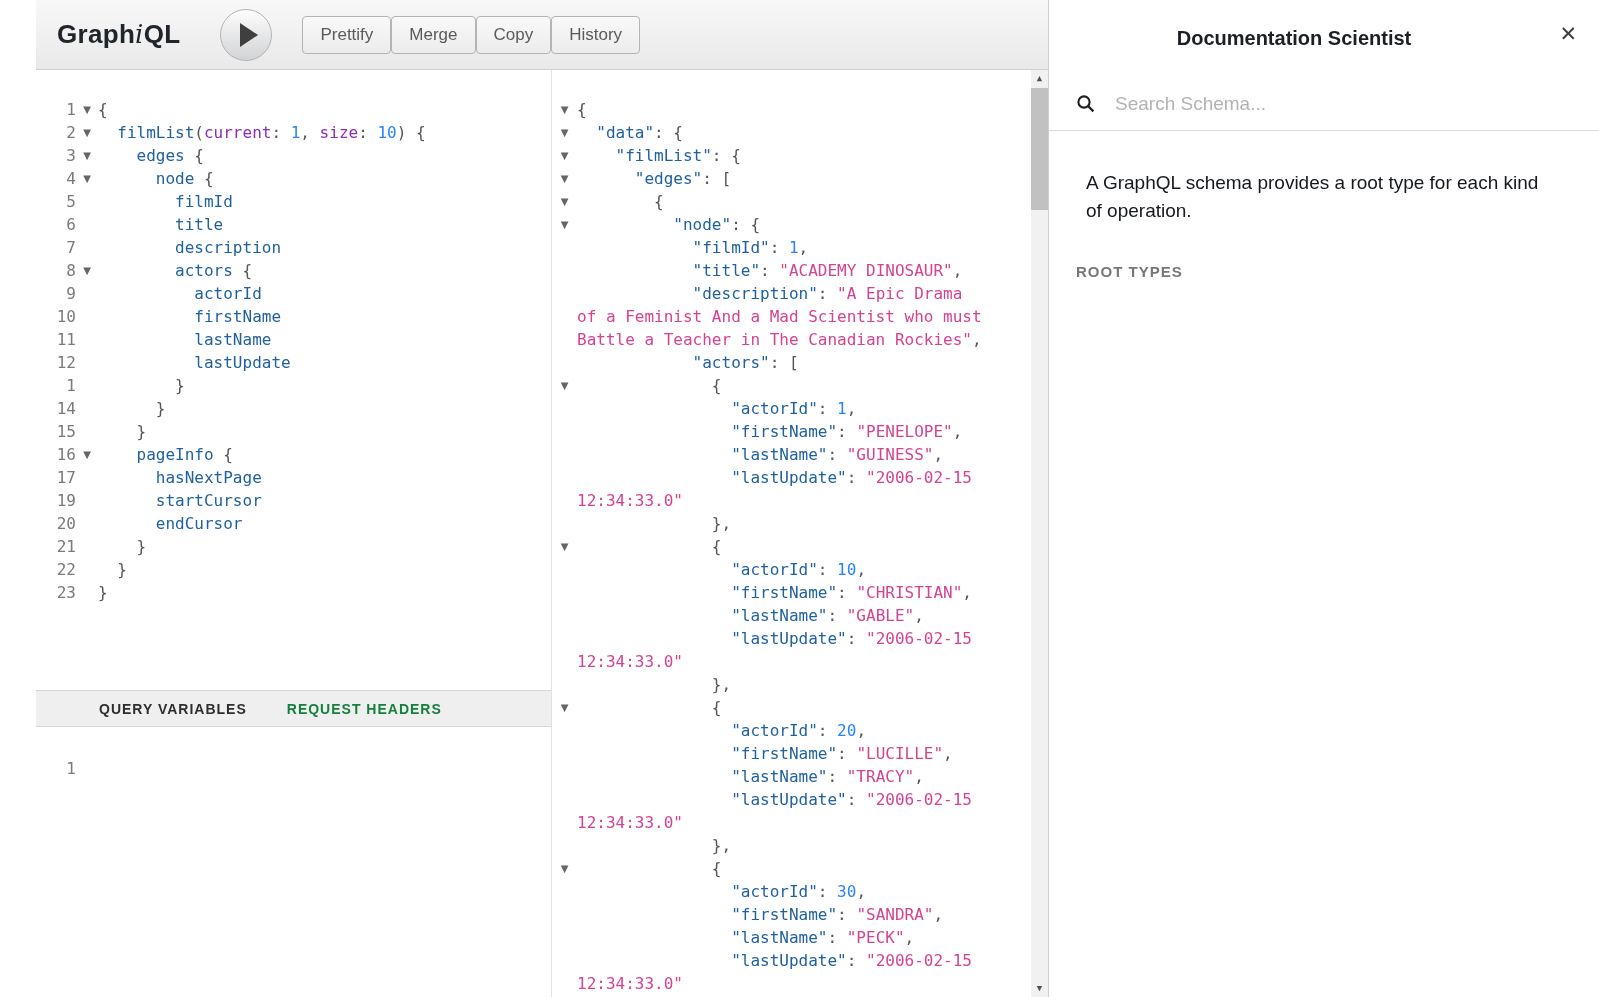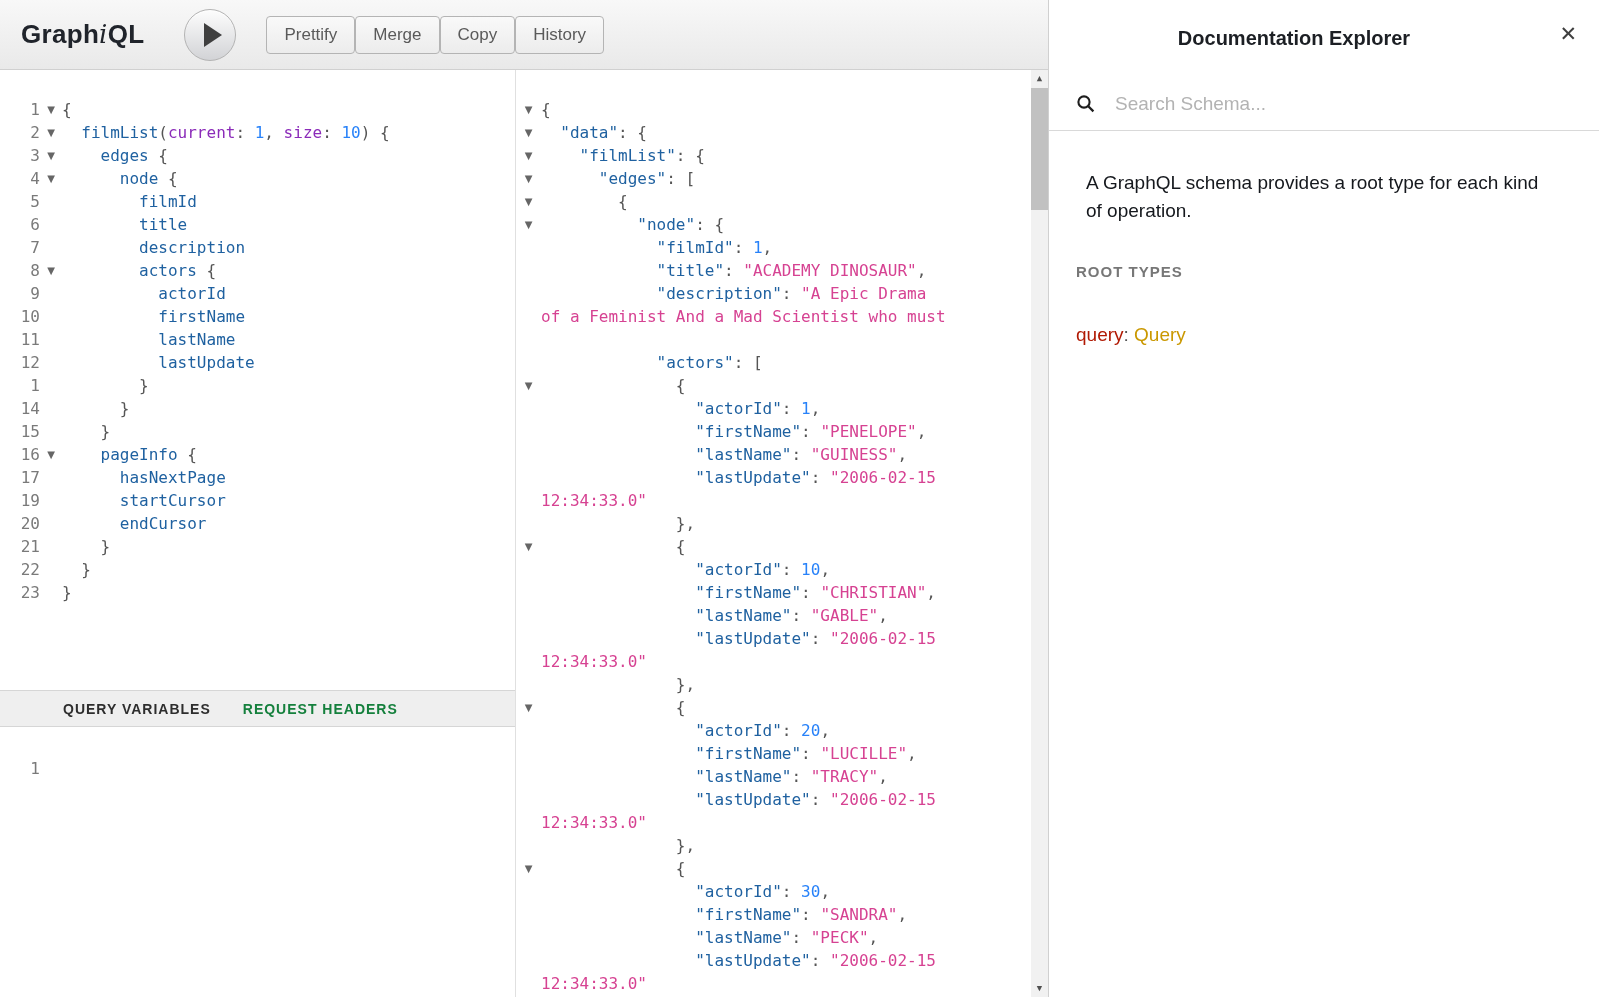--- a/index.html
+++ b/index.html
@@ -1,21 +1,21 @@
 <!DOCTYPE html>
 <html><head>
 <meta charset="utf-8">
 <style>
   * { box-sizing: border-box; }
   html,body { margin:0; padding:0; }
   body {
     width:1599px; height:997px; overflow:hidden; background:#fff;
     font-family:"Liberation Sans", sans-serif; color:#333;
   }
-  .app { display:flex; width:1599px; height:997px; }
+  .app { display:flex; width:1599px; height:997px;padding-left:36px; }
   .main { width:1048px; display:flex; flex-direction:column; }
 
   
   .topbar {
     height:70px; flex:none; display:flex; align-items:center;
     background:linear-gradient(#f8f8f8,#e9e9e9);
     border-bottom:1px solid #d0d0d0; padding-left:21px;
   }
   .logo { font-size:26px; font-weight:700; color:#20242b; letter-spacing:.3px; }
   .logo em { font-family:"DejaVu Serif", serif; font-weight:400; }
@@ -51,21 +51,21 @@
 
   .tk-p { color:#555; }
   .tk-w { color:#555; }
   .tk-f { color:#1f61a0; }
   .tk-a { color:#8b2bb9; }
   .tk-n { color:#2882f9; }
   .tk-k { color:#1f61a0; }
   .tk-s { color:#d64292; }
 
   .var-title {
-    height:37px; flex:none; display:flex; align-items:center; gap:32px;
+    height:37px; flex:none; display:flex; align-items:center; gap:40px;
     background:#efefef; border-top:1px solid #d6d6d6; border-bottom:1px solid #d6d6d6;
     padding-left:63px; font-size:14px; font-weight:bold; letter-spacing:1px;
   }
   .var-tab { cursor:pointer; }
   .var-tab.active { color:#2e2e2e; }
   .var-tab.inactive { color:#15803d; }
   .var-editor { flex:1; padding-top:30px; overflow:hidden; }
 
   .result-pane { flex:1; position:relative; background:#fff; padding-top:28px; overflow:hidden; }
 
@@ -164,21 +164,21 @@
             <div class="cm-line"><span class="res-fold">▼</span><span class="lc"><span class="tk-p">{</span></span></div>
             <div class="cm-line"><span class="res-fold">▼</span><span class="lc"><span class="tk-w">  </span><span class="tk-k">"data"</span><span class="tk-p">:</span><span class="tk-w"> </span><span class="tk-p">{</span></span></div>
             <div class="cm-line"><span class="res-fold">▼</span><span class="lc"><span class="tk-w">    </span><span class="tk-k">"filmList"</span><span class="tk-p">:</span><span class="tk-w"> </span><span class="tk-p">{</span></span></div>
             <div class="cm-line"><span class="res-fold">▼</span><span class="lc"><span class="tk-w">      </span><span class="tk-k">"edges"</span><span class="tk-p">:</span><span class="tk-w"> </span><span class="tk-p">[</span></span></div>
             <div class="cm-line"><span class="res-fold">▼</span><span class="lc"><span class="tk-w">        </span><span class="tk-p">{</span></span></div>
             <div class="cm-line"><span class="res-fold">▼</span><span class="lc"><span class="tk-w">          </span><span class="tk-k">"node"</span><span class="tk-p">:</span><span class="tk-w"> </span><span class="tk-p">{</span></span></div>
             <div class="cm-line"><span class="res-fold"></span><span class="lc"><span class="tk-w">            </span><span class="tk-k">"filmId"</span><span class="tk-p">:</span><span class="tk-w"> </span><span class="tk-n">1</span><span class="tk-p">,</span></span></div>
             <div class="cm-line"><span class="res-fold"></span><span class="lc"><span class="tk-w">            </span><span class="tk-k">"title"</span><span class="tk-p">:</span><span class="tk-w"> </span><span class="tk-s">"ACADEMY DINOSAUR"</span><span class="tk-p">,</span></span></div>
             <div class="cm-line"><span class="res-fold"></span><span class="lc"><span class="tk-w">            </span><span class="tk-k">"description"</span><span class="tk-p">:</span><span class="tk-w"> </span><span class="tk-s">"A Epic Drama</span></span></div>
             <div class="cm-line"><span class="res-fold"></span><span class="lc"><span class="tk-s">of a Feminist And a Mad Scientist who must</span></span></div>
-            <div class="cm-line"><span class="res-fold"></span></div>
+            <div class="cm-line"><span class="res-fold"></span><span class="lc"><span class="tk-s">Battle a Teacher in The Canadian Rockies"</span><span class="tk-p">,</span></span></div>
             <div class="cm-line"><span class="res-fold"></span><span class="lc"><span class="tk-w">            </span><span class="tk-k">"actors"</span><span class="tk-p">:</span><span class="tk-w"> </span><span class="tk-p">[</span></span></div>
             <div class="cm-line"><span class="res-fold">▼</span><span class="lc"><span class="tk-w">              </span><span class="tk-p">{</span></span></div>
             <div class="cm-line"><span class="res-fold"></span><span class="lc"><span class="tk-w">                </span><span class="tk-k">"actorId"</span><span class="tk-p">:</span><span class="tk-w"> </span><span class="tk-n">1</span><span class="tk-p">,</span></span></div>
             <div class="cm-line"><span class="res-fold"></span><span class="lc"><span class="tk-w">                </span><span class="tk-k">"firstName"</span><span class="tk-p">:</span><span class="tk-w"> </span><span class="tk-s">"PENELOPE"</span><span class="tk-p">,</span></span></div>
             <div class="cm-line"><span class="res-fold"></span><span class="lc"><span class="tk-w">                </span><span class="tk-k">"lastName"</span><span class="tk-p">:</span><span class="tk-w"> </span><span class="tk-s">"GUINESS"</span><span class="tk-p">,</span></span></div>
             <div class="cm-line"><span class="res-fold"></span><span class="lc"><span class="tk-w">                </span><span class="tk-k">"lastUpdate"</span><span class="tk-p">:</span><span class="tk-w"> </span><span class="tk-s">"2006-02-15</span></span></div>
             <div class="cm-line"><span class="res-fold"></span><span class="lc"><span class="tk-s">12:34:33.0"</span></span></div>
             <div class="cm-line"><span class="res-fold"></span><span class="lc"><span class="tk-w">              </span><span class="tk-p">},</span></span></div>
             <div class="cm-line"><span class="res-fold">▼</span><span class="lc"><span class="tk-w">              </span><span class="tk-p">{</span></span></div>
             <div class="cm-line"><span class="res-fold"></span><span class="lc"><span class="tk-w">                </span><span class="tk-k">"actorId"</span><span class="tk-p">:</span><span class="tk-w"> </span><span class="tk-n">10</span><span class="tk-p">,</span></span></div>
@@ -209,33 +209,30 @@
           <div class="sb-btn down">
               <span>▼</span>
             </div>
         </div>
       </div>
     </div>
   </div>
 
   <div class="doc-panel">
     <div class="doc-header">
-      <div class="doc-title">Documentation Explorer</div>
+      <div class="doc-title">Documentation Scientist</div>
       <button class="doc-close">✕</button>
     </div>
     <div class="doc-search">
       <span class="search-icon">
         <svg width="20" height="20" viewBox="0 0 20 20">
           <circle cx="8" cy="8" r="5.6" fill="none" stroke="#1e1e1e" stroke-width="2.1"></circle>
           <line x1="12.3" y1="12.3" x2="17.4" y2="17.4" stroke="#1e1e1e" stroke-width="2.3"></line>
         </svg>
       </span>
       <input class="search-input" placeholder="Search Schema..." style="">
     </div>
     <div class="doc-body">
       <p class="doc-intro">A GraphQL schema provides a root type for each kind of operation.</p>
       <div class="doc-category">ROOT TYPES</div>
-      <div class="doc-field">
-        <span class="fk">query</span><span class="fsep">: </span><span class="ftype">Query</span>
-      </div>
     </div>
   </div>
 </div>
 
 </body></html>

